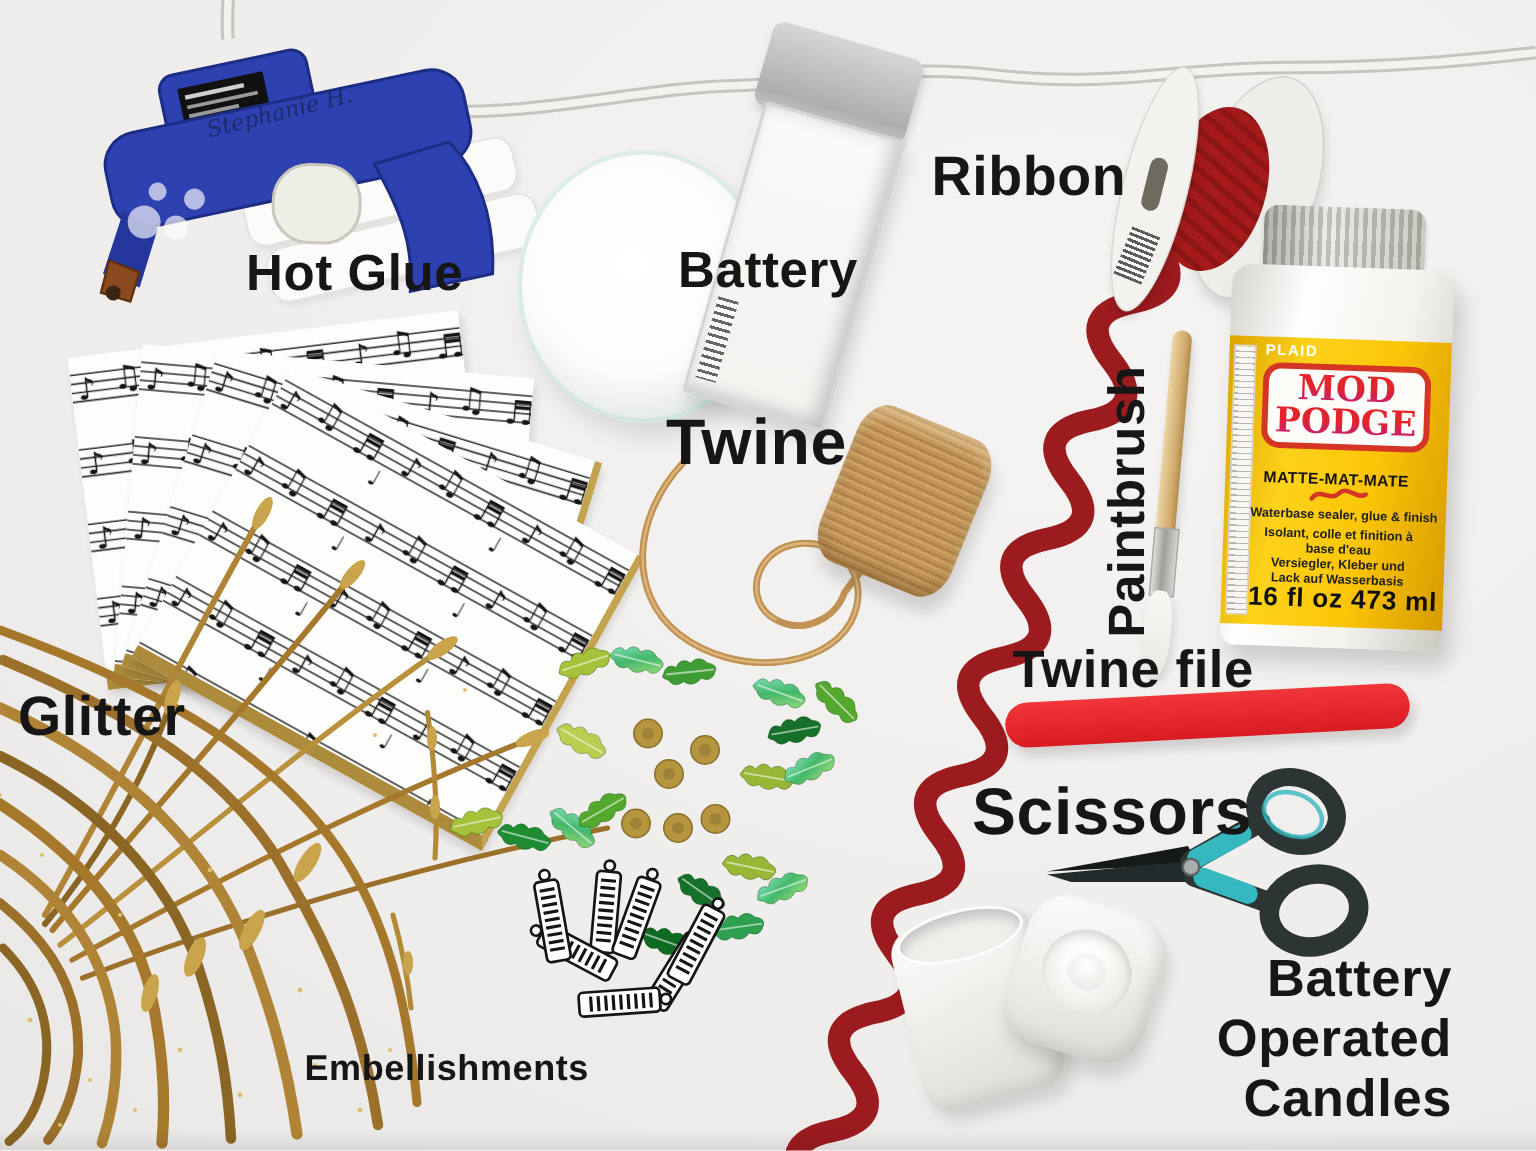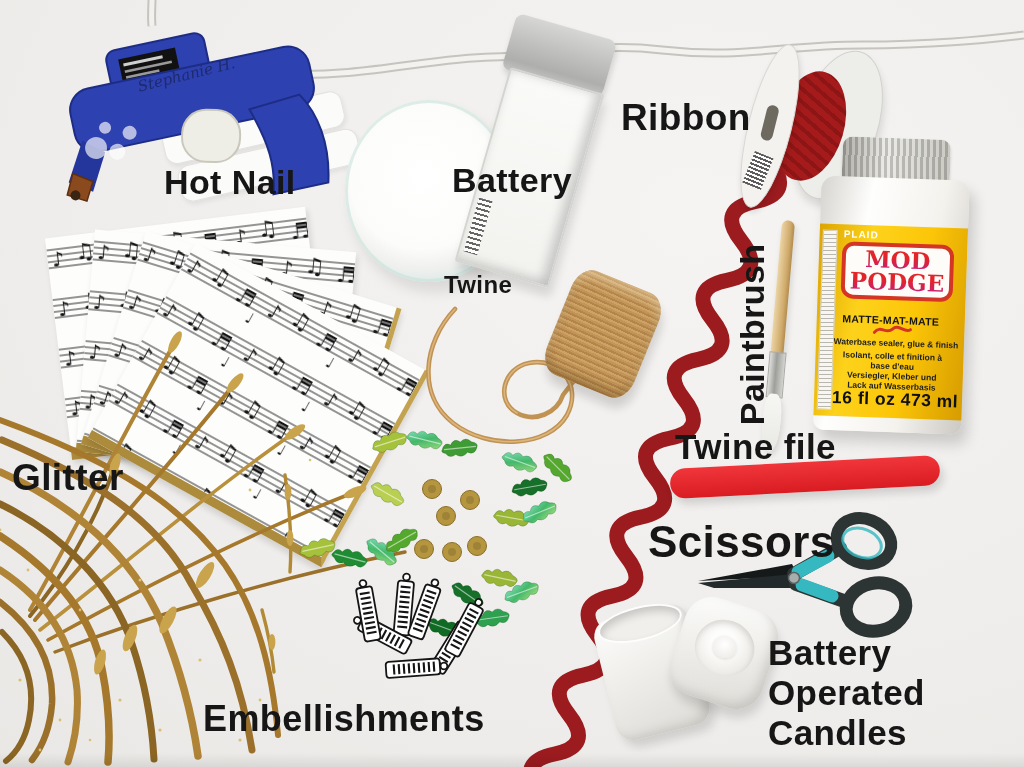--- a/index.html
+++ b/index.html
@@ -307,24 +307,24 @@
 
 <div class="candle" style="left:604px;top:610px;width:96px;height:124px;transform:rotate(-14deg)">
   <div style="position:absolute;left:7px;top:-3px;width:82px;height:30px;border-radius:50%;background:#f0efec;box-shadow:inset 0 5px 8px rgba(0,0,0,.18), 0 0 0 2px #fdfdfc"></div>
 </div>
 <div class="candle" style="left:676px;top:602px;width:96px;height:102px;transform:rotate(18deg);border-radius:28px">
   <div style="position:absolute;left:17px;top:18px;width:60px;height:56px;border-radius:50%;background:radial-gradient(circle at 45% 42%,#fdfdfb 25%,#eceae6 70%,#e2e1dc);box-shadow:inset 0 3px 6px rgba(0,0,0,.12)">
     <div style="position:absolute;left:18px;top:16px;width:24px;height:22px;border-radius:50%;background:radial-gradient(circle at 45% 40%,#ffffff,#e8e7e2);box-shadow:0 1px 3px rgba(0,0,0,.12)"></div>
   </div>
 </div>
 
-<div class="lbl" style="left:164px;top:164px;font-size:34px">Hot Nail</div>
+<div class="lbl" style="left:164px;top:164px;font-size:34px">Hot Glue</div>
 <div class="lbl" style="left:452px;top:162px;font-size:34px">Battery</div>
 <div class="lbl" style="left:621px;top:98px;font-size:37px">Ribbon</div>
-<div class="lbl" style="left:444px;top:272px;font-size:24px">Twine</div>
+<div class="lbl" style="left:444px;top:272px;font-size:43px">Twine</div>
 <div class="lbl" style="left:642px;top:316px;width:220px;text-align:center;font-size:34px;transform:rotate(-90deg)">Paintbrush</div>
 <div class="lbl" style="left:675px;top:428px;font-size:35px">Twine file</div>
 <div class="lbl" style="left:648px;top:518px;font-size:44px">Scissors</div>
 <div class="lbl" style="left:12px;top:458px;font-size:37px">Glitter</div>
-<div class="lbl" style="left:768px;top:633px;width:200px;text-align:left;font-size:35px;line-height:1.14">Battery Operated Candles</div>
-<div class="lbl" style="left:203px;top:700px;font-size:36px">Embellishments</div>
+<div class="lbl" style="left:768px;top:633px;width:200px;text-align:right;font-size:35px;line-height:1.14">Battery Operated Candles</div>
+<div class="lbl" style="left:203px;top:700px;font-size:24px">Embellishments</div>
 
 <div class="abs" style="left:0;bottom:0;width:1024px;height:14px;background:linear-gradient(180deg,rgba(0,0,0,0),rgba(0,0,0,.08));z-index:40"></div>
 
 </body></html>

